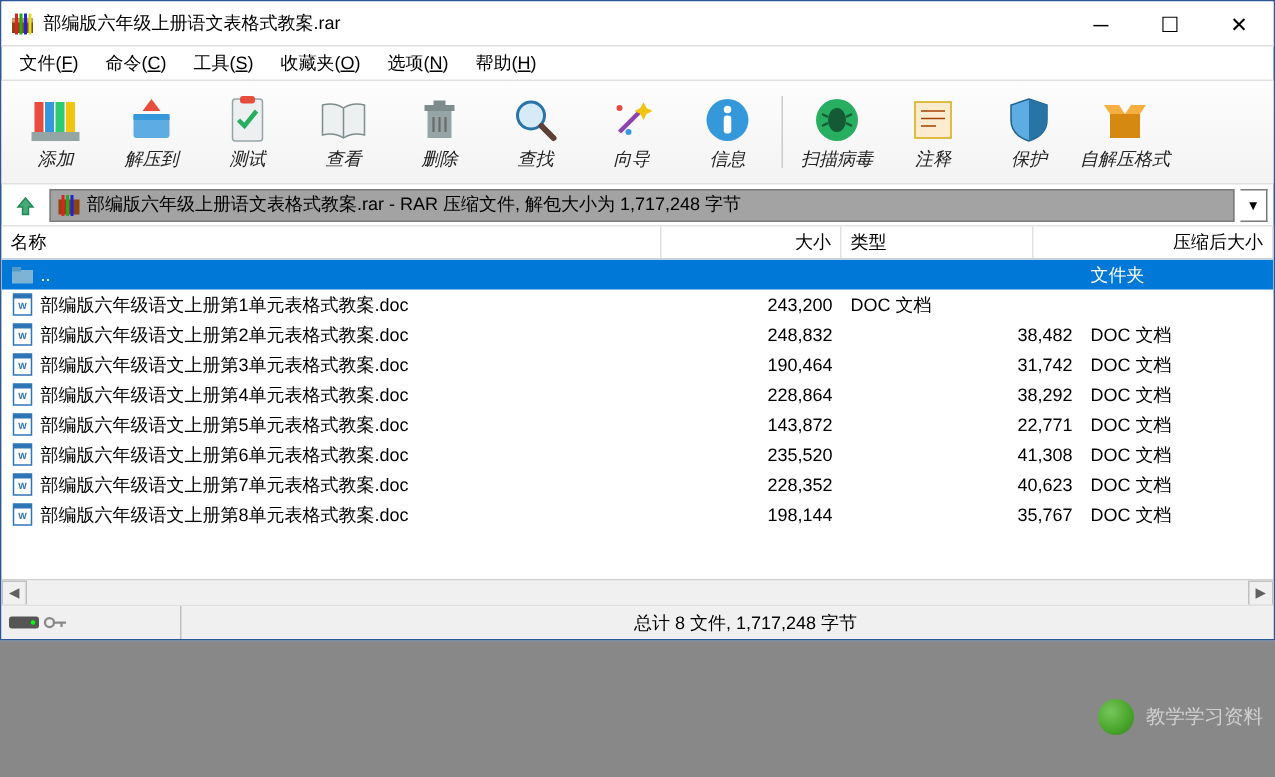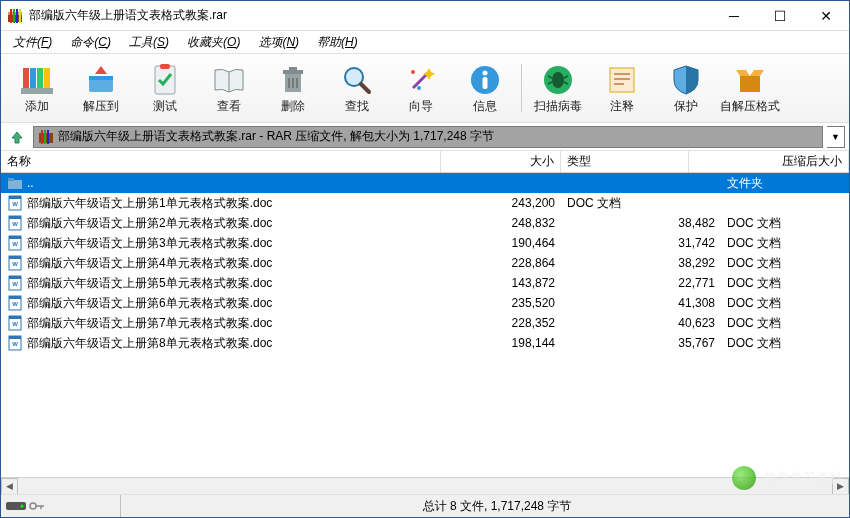--- a/index.html
+++ b/index.html
@@ -1,29 +1,29 @@
 <!DOCTYPE html>
 <html><head>
 <meta charset="utf-8">
 <style>
 * { box-sizing: border-box; margin: 0; padding: 0; font-family: "Microsoft YaHei", "Segoe UI", sans-serif; }
 body { background: #888; width: 850px; height: 518px; overflow: hidden; }
-.window { width: 850px; height: 518px; background: #fff; border: 1px solid #2b5797; display: flex; flex-direction: column; }
+.window { width: 850px; height: 427px; background: #fff; border: 1px solid #2b5797; display: flex; flex-direction: column; }
 .titlebar { height: 30px; background: #fff; display: flex; align-items: center; padding-left: 6px; border-bottom: 1px solid #ddd; }
 .titlebar .app-icon { width: 16px; height: 16px; margin-right: 6px; }
 .titlebar .title { font-size: 12px; flex: 1; color: #000; }
 .win-controls { display: flex; height: 100%; }
 .win-btn { width: 46px; display: flex; align-items: center; justify-content: center; font-size: 14px; color: #000; }
 
 .menubar { height: 22px; display: flex; align-items: center; padding: 0 4px; font-size: 12px; gap: 2px; }
-.menu-item { padding: 2px 8px; cursor: default; font-style: italic; }
+.menu-item { padding: 2px 8px; cursor: default; }
 .menu-item .ul { text-decoration: underline; }
 
 .toolbar { height: 70px; display: flex; align-items: center; border-top: 1px solid #e0e0e0; border-bottom: 1px solid #e0e0e0; padding: 0 4px; background: linear-gradient(#fdfdfd,#f3f3f3); }
-.tool-btn { display: flex; flex-direction: column; align-items: center; justify-content: center; width: 64px; height: 66px; font-size: 12px; color: #222; cursor: default; }
+.tool-btn { display: flex; flex-direction: column; align-items: center; justify-content: center; width: 64px; height: 66px; font-size: 12px; color: #222; cursor: default; font-style: italic; }
 .tool-btn .ticon { width: 36px; height: 36px; display:flex; align-items:center; justify-content:center; }
 .tool-sep { width: 1px; height: 48px; background: #ccc; margin: 0 4px; }
 
 .pathbar { height: 28px; display: flex; align-items: center; padding: 2px 4px; gap: 4px; border-bottom: 1px solid #e0e0e0; }
 .up-btn { width: 24px; height: 24px; display:flex; align-items:center; justify-content:center; border:1px solid transparent; }
 .path-input { flex:1; height: 22px; border: 1px solid #7a7a7a; display:flex; align-items:center; padding: 0 4px; font-size: 12px; background:#a3a3a3; overflow:hidden; white-space:nowrap; }
 .path-input .mini-icon { width:16px; height:16px; margin-right:4px; flex-shrink:0; }
 .path-dd { width:18px; height:22px; border:1px solid #7a7a7a; border-left:none; display:flex; align-items:center; justify-content:center; font-size:9px; }
 
 .filelist { flex:1; display:flex; flex-direction:column; border-bottom:1px solid #e0e0e0; overflow:hidden; }

